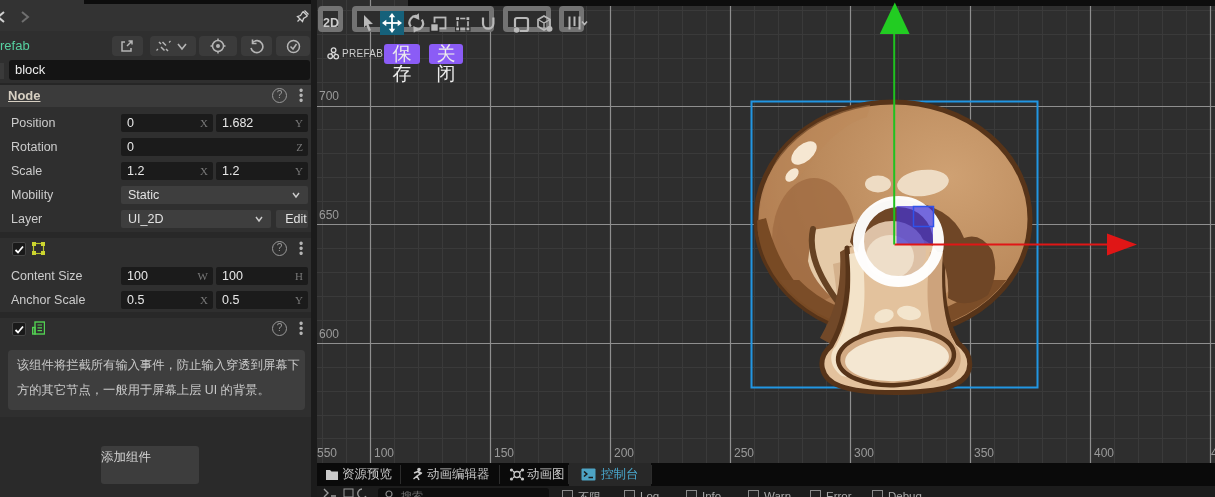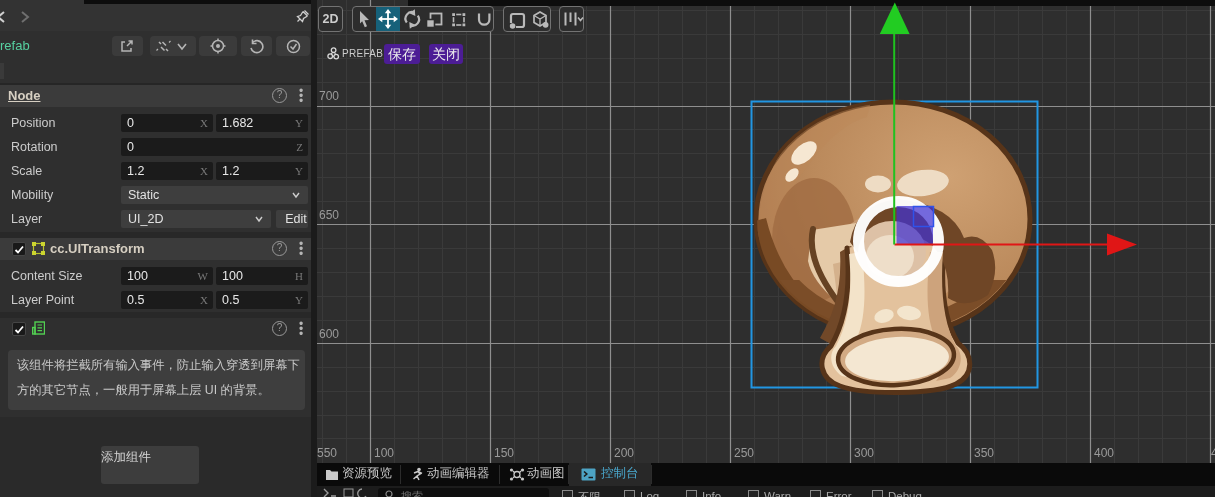--- a/index.html
+++ b/index.html
@@ -19,25 +19,25 @@
   .sfx{position:absolute;right:5px;top:0;color:#787878;font-size:11px;font-family:"Liberation Serif",serif;}
   .dd{position:absolute;height:18px;background:#3e3e3e;border-radius:2px;color:#e2e2e2;
      font-size:12.5px;line-height:18px;padding-left:7px;}
   .chev{position:absolute;width:8px;height:8px;}
   .qm{position:absolute;width:15px;height:15px;border:1.4px solid #999;border-radius:50%;
       color:#999;font-size:10px;line-height:12px;text-align:center;}
   .vdots{position:absolute;color:#b5b5b5;font-size:12px;letter-spacing:0;line-height:5px;width:4px;}
   .cb{position:absolute;width:14px;height:14px;background:#191919;border:1px solid #454545;border-radius:2px;}
   .cb svg{position:absolute;left:1px;top:2px;}
   
-  .tbtn{position:absolute;top:6px;height:26px;background:#2d2d2d;border:1px solid #737373;border-radius:4px;z-index:5;}
-  .prefbtn{position:absolute;top:44px;height:20px;background:#4c1d95;border-radius:3px;color:#ececec;
-     font-size:14px;text-align:center;line-height:20px;z-index:5;}
+  .tbtn{position:absolute;top:6px;height:26px;background:#2d2d2d;border:5px solid #737373;border-radius:4px;z-index:5;}
+  .prefbtn{position:absolute;top:44px;height:20px;background:#8b5cf6;border-radius:3px;color:#ececec;
+     font-size:19px;text-align:center;line-height:20px;z-index:5;}
   
-  #tabbar{position:absolute;left:315px;top:463px;width:900px;height:23px;background:#0a0a0a;z-index:6;font-family:Liberation Mono, monospace;}
+  #tabbar{position:absolute;left:315px;top:463px;width:900px;height:23px;background:#0a0a0a;z-index:6;}
   .tab{position:absolute;top:0;height:23px;color:#c9c9c9;font-size:12.5px;line-height:23px;}
   .tabsep{position:absolute;top:2px;width:1px;height:19px;background:#2c2c2c;}
   #console{position:absolute;left:315px;top:486px;width:900px;height:11px;background:#1c1c1c;z-index:6;}
 </style>
 </head>
 <body>
 <svg id="scene" viewBox="0 0 1215 497" width="1215" height="497">
   <rect x="0" y="0" width="1215" height="497" fill="#2e2e2e"></rect>
   <g id="gridminor" stroke="#3a3a3a" stroke-width="1">
       <path d="M322.5 0 V497 M346.5 0 V497 M394.5 0 V497 M418.5 0 V497 M442.5 0 V497 M466.5 0 V497 M514.5 0 V497 M538.5 0 V497 M562.5 0 V497 M586.5 0 V497 M634.5 0 V497 M658.5 0 V497 M682.5 0 V497 M706.5 0 V497 M754.5 0 V497 M778.5 0 V497 M802.5 0 V497 M826.5 0 V497 M874.5 0 V497 M898.5 0 V497 M922.5 0 V497 M946.5 0 V497 M994.5 0 V497 M1018.5 0 V497 M1042.5 0 V497 M1066.5 0 V497 M1114.5 0 V497 M1138.5 0 V497 M1162.5 0 V497 M1186.5 0 V497 M315 10.5 H1215 M315 34.5 H1215 M315 58.5 H1215 M315 82.5 H1215 M315 129.5 H1215 M315 153.5 H1215 M315 177.5 H1215 M315 201.5 H1215 M315 248.5 H1215 M315 272.5 H1215 M315 296.5 H1215 M315 320.5 H1215 M315 367.5 H1215 M315 391.5 H1215 M315 415.5 H1215 M315 438.5 H1215 " fill="none"></path>
@@ -293,20 +293,21 @@
     <path d="M3.5 3.5 A6 6 0 1 1 2 9" stroke="#b5b5b5" stroke-width="1.6" fill="none"></path>
     <path d="M3.5 0.5 V4.5 H7.5" fill="none" stroke="#b5b5b5" stroke-width="1.6"></path>
   </svg>
   <svg class="abs" style="left:286px;top:39px;" width="15" height="15" viewBox="0 0 15 15">
     <circle cx="7.5" cy="7.5" r="6" stroke="#b5b5b5" stroke-width="1.5" fill="none"></circle>
     <path d="M4.5 7.5 L7 10 L10.5 5" stroke="#b5b5b5" stroke-width="1.5" fill="none"></path>
   </svg>
     </div>
 
   <div class="abs" style="left:0;top:63px;width:4px;height:16px;background:#3a3a3a;"></div>
+  <div class="abs" style="left:9px;top:60px;width:301px;height:20px;background:#141414;border-radius:3px;color:#ececec;font-size:13px;line-height:20px;padding-left:6px;">block</div>
 
   <div class="abs" style="left:0;top:83px;width:313px;height:2px;background:#262626;"></div>
   <div class="abs" style="left:0;top:232px;width:313px;height:6px;background:#282828;"></div>
   <div class="abs" style="left:0;top:312px;width:313px;height:6px;background:#282828;"></div>
   <div class="sechdr" style="top:85px;text-decoration:underline;"><span style="margin-left:8px;">Node</span></div>
   <div class="qm" style="left:272px;top:88px;">?</div>
   <div class="vdots" style="left:299px;top:89px;">•<br>•<br>•</div>
 
   <div class="lbl" style="top:114px;">Position</div>
   <div class="inp" style="left:121px;top:114px;width:92px;">0<span class="sfx">X</span></div>
@@ -321,39 +322,38 @@
   <svg class="chev" style="left:292px;top:191px;" viewBox="0 0 8 8">
       <path d="M1 2 L4 6 L7 2" stroke="#ccc" stroke-width="1.4" fill="none"></path>
     </svg>
   <div class="lbl" style="top:210px;">Layer</div>
   <div class="dd" style="left:121px;top:210px;width:150px;">UI_2D</div>
   <svg class="chev" style="left:255px;top:215px;" viewBox="0 0 8 8">
       <path d="M1 2 L4 6 L7 2" stroke="#ccc" stroke-width="1.4" fill="none"></path>
     </svg>
   <div class="dd" style="left:276px;top:210px;width:32px;text-align:center;padding-left:8px;">Edit</div>
 
-  <div class="sechdr" style="top:238px;"><span style="margin-left:50px;">cc.UITransform</span></div>
   <div class="cb" style="left:12px;top:242px;">
       <svg width="11" height="10" viewBox="0 0 11 10">
         <path d="M1.5 5 L4 7.5 L9 1.5" stroke="#fff" stroke-width="1.8" fill="none"></path>
       </svg>
     </div>
   <svg class="abs" style="left:32px;top:242px;" width="13" height="13" viewBox="0 0 13 13">
     <rect x="1.5" y="1.5" width="10" height="10" stroke="#b9c32e" stroke-width="1.2" fill="none"></rect>
     <rect x="0" y="0" width="4" height="4" fill="#ccd52f"></rect>
     <rect x="9" y="0" width="4" height="4" fill="#ccd52f"></rect>
     <rect x="0" y="9" width="4" height="4" fill="#ccd52f"></rect>
     <rect x="9" y="9" width="4" height="4" fill="#ccd52f"></rect>
   </svg>
   <div class="qm" style="left:272px;top:241px;">?</div>
   <div class="vdots" style="left:299px;top:242px;">•<br>•<br>•</div>
   <div class="lbl" style="top:267px;">Content Size</div>
   <div class="inp" style="left:121px;top:267px;width:92px;">100<span class="sfx">W</span></div>
   <div class="inp" style="left:216px;top:267px;width:92px;">100<span class="sfx">H</span></div>
-  <div class="lbl" style="top:291px;">Layer Point</div>
+  <div class="lbl" style="top:291px;">Anchor Scale</div>
   <div class="inp" style="left:121px;top:291px;width:92px;">0.5<span class="sfx">X</span></div>
   <div class="inp" style="left:216px;top:291px;width:92px;">0.5<span class="sfx">Y</span></div>
 
   <div class="cb" style="left:12px;top:322px;">
       <svg width="11" height="10" viewBox="0 0 11 10">
         <path d="M1.5 5 L4 7.5 L9 1.5" stroke="#fff" stroke-width="1.8" fill="none"></path>
       </svg>
     </div>
   <svg class="abs" style="left:32px;top:321px;" width="13" height="14" viewBox="0 0 13 14">
     <rect x="3" y="1" width="9.5" height="12" stroke="#52d052" stroke-width="1.4" fill="none"></rect>

